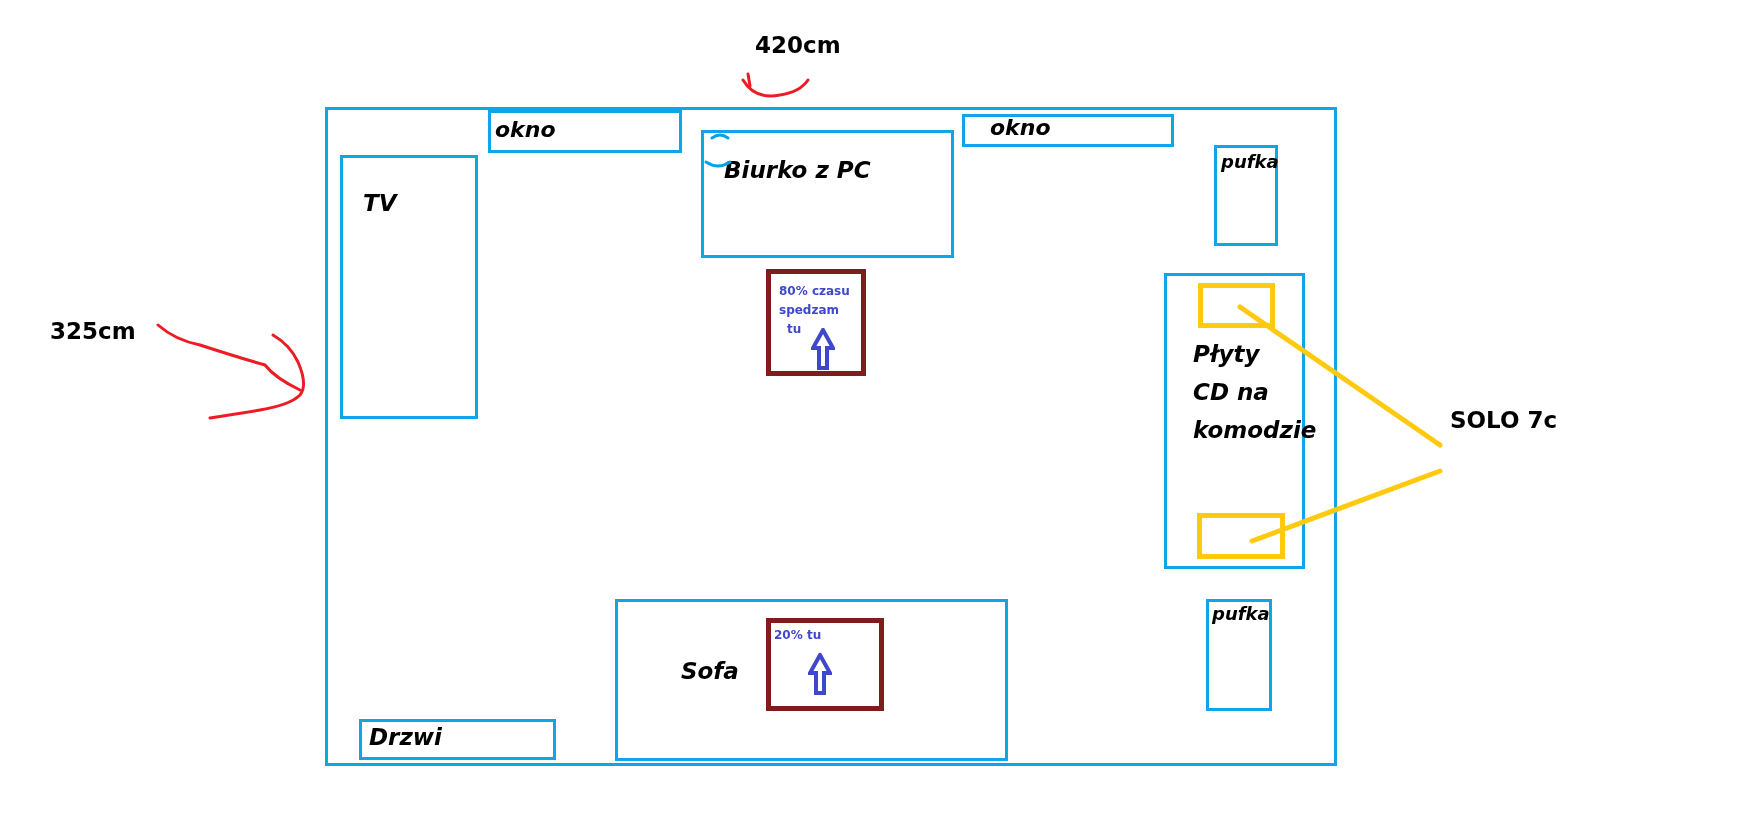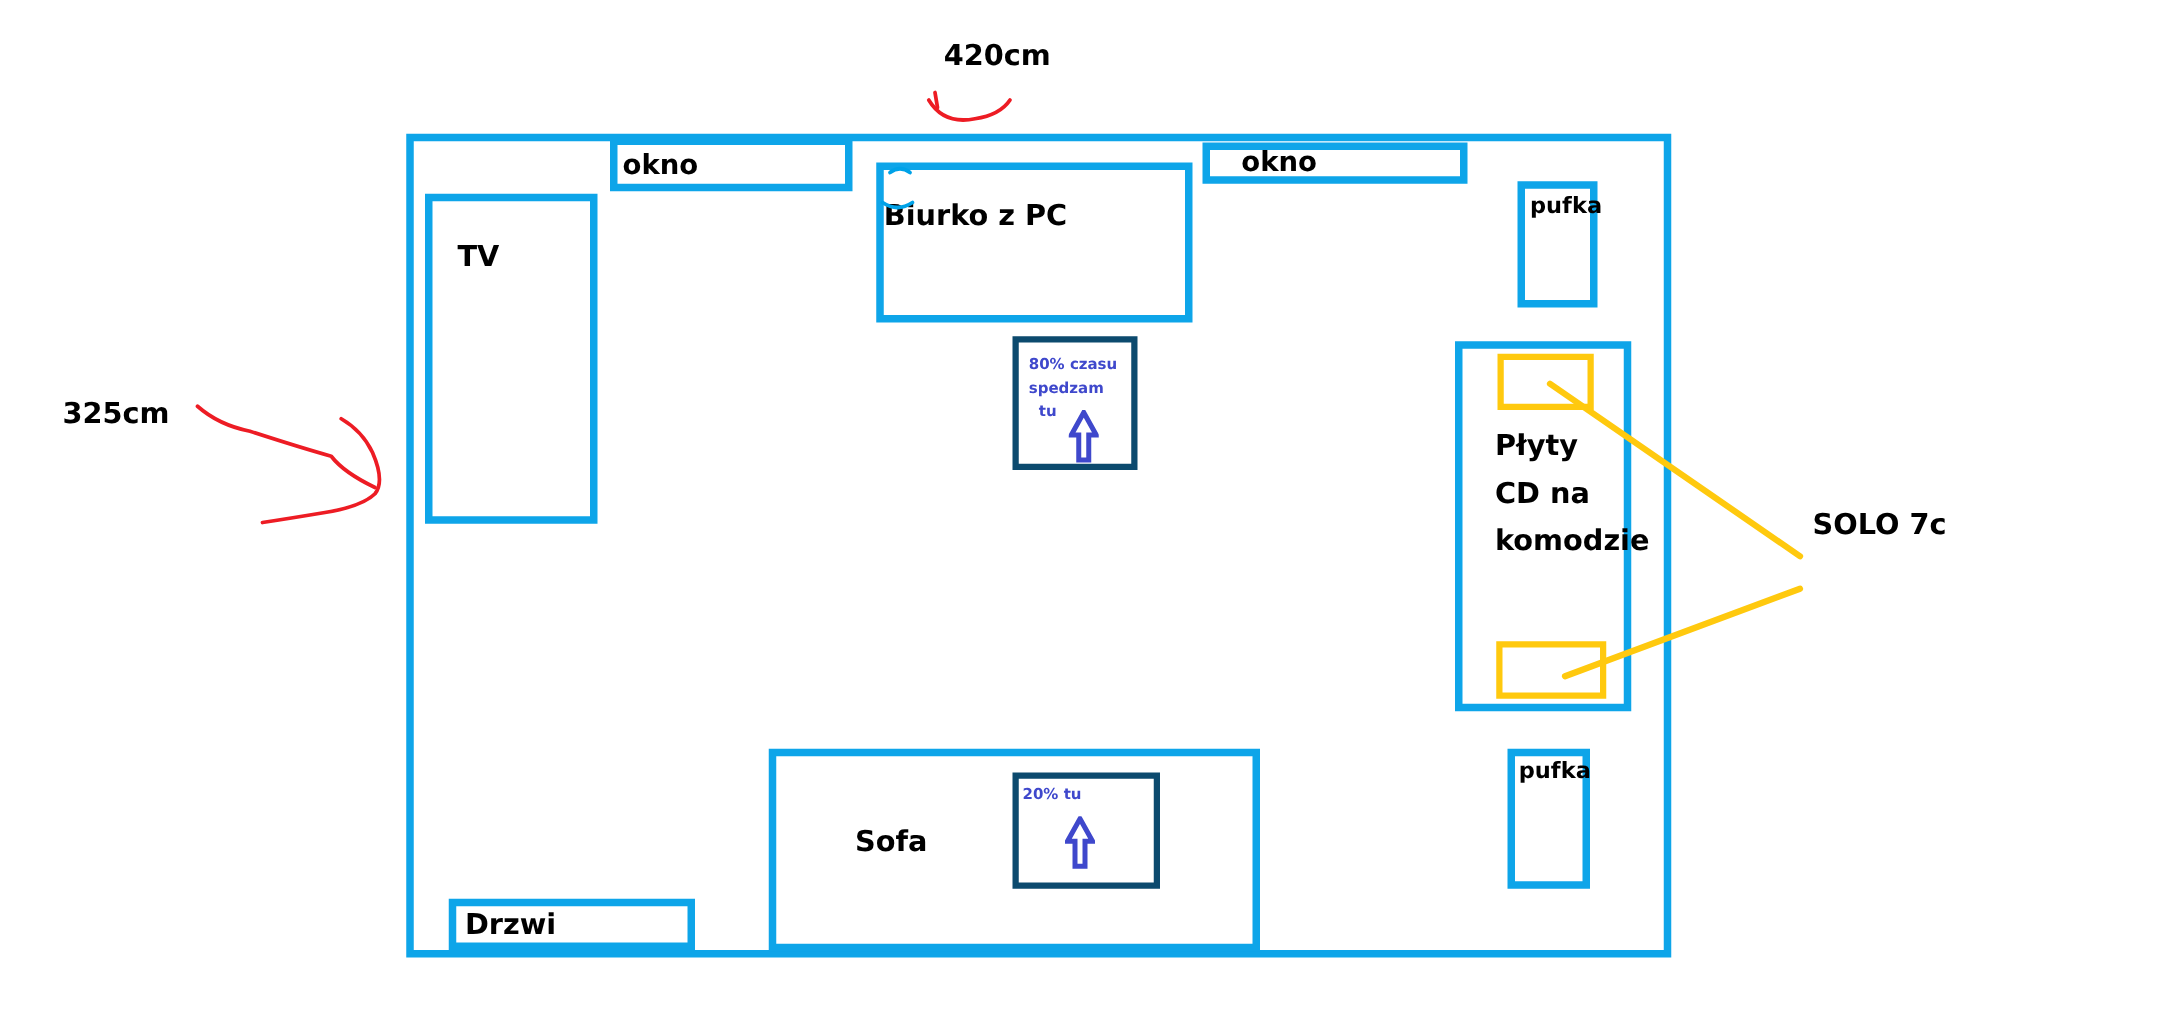--- a/index.html
+++ b/index.html
@@ -1,44 +1,44 @@
 <!DOCTYPE html>
 <html><head>
   <meta charset="utf-8">
   <style>
     html, body { margin: 0; padding: 0; background: #ffffff; }
     body { width: 1742px; height: 824px; position: relative; overflow: hidden;
            font-family: "DejaVu Sans", "Liberation Sans", sans-serif; font-weight: bold; color: #000; }
-    .box { position: absolute; box-sizing: border-box; border: 6px solid #0ea5e9; background: transparent; }
+    .box { position: absolute; box-sizing: border-box; border: 3px solid #0ea5e9; background: transparent; font-style: italic; }
     .label { position: absolute; white-space: nowrap; }
     .big { font-size: 23px; }
     .med { font-size: 22px; }
     .small { font-size: 18px; }
-    .blue-box { position: absolute; box-sizing: border-box; border: 5px solid #0c4a6e; margin-left: 44px; }
+    .blue-box { position: absolute; box-sizing: border-box; border: 5px solid #7f1d1d; }
     .blue-text { color: #3f48cc; font-size: 12px; line-height: 19px; position: absolute; }
     .yellow-box { position: absolute; box-sizing: border-box; border: 5px solid #ffc90e; }
     svg.overlay { position: absolute; left: 0; top: 0; pointer-events: none; }
   </style>
 </head>
 <body>
 
 <div class="label big" style="left:734px; top:32px;margin-left:21px;">420cm</div>
 <div class="label big" style="left:50px; top:318px;">325cm</div>
 
 <div class="box" style="left:325px; top:107px; width:1012px; height:659px;"></div>
 
 <div class="box" style="left:488px; top:110px; width:194px; height:43px;">
   <span class="label med" style="left:4px; top:4px;">okno</span>
 </div>
 <div class="box" style="left:962px; top:114px; width:212px; height:33px;">
   <span class="label med" style="left:25px; top:-2px;">okno</span>
 </div>
 
 <div class="box" style="left:701px; top:130px; width:253px; height:128px;">
-  <span class="label big" style="left:0; top:24px;">Biurko z PC</span>
+  <span class="label big" style="left:20px; top:24px;">Biurko z PC</span>
 </div>
 
 <div class="box" style="left:340px; top:155px; width:138px; height:264px;">
   <span class="label big" style="left:20px; top:32px;">TV</span>
 </div>
 
 <div class="blue-box" style="left:766px; top:269px; width:100px; height:107px;">
   <div class="blue-text" style="left:8px; top:8px;">80% czasu</div>
   <div class="blue-text" style="left:8px; top:27px;">spedzam</div>
   <div class="blue-text" style="left:16px; top:46px;">tu</div>

